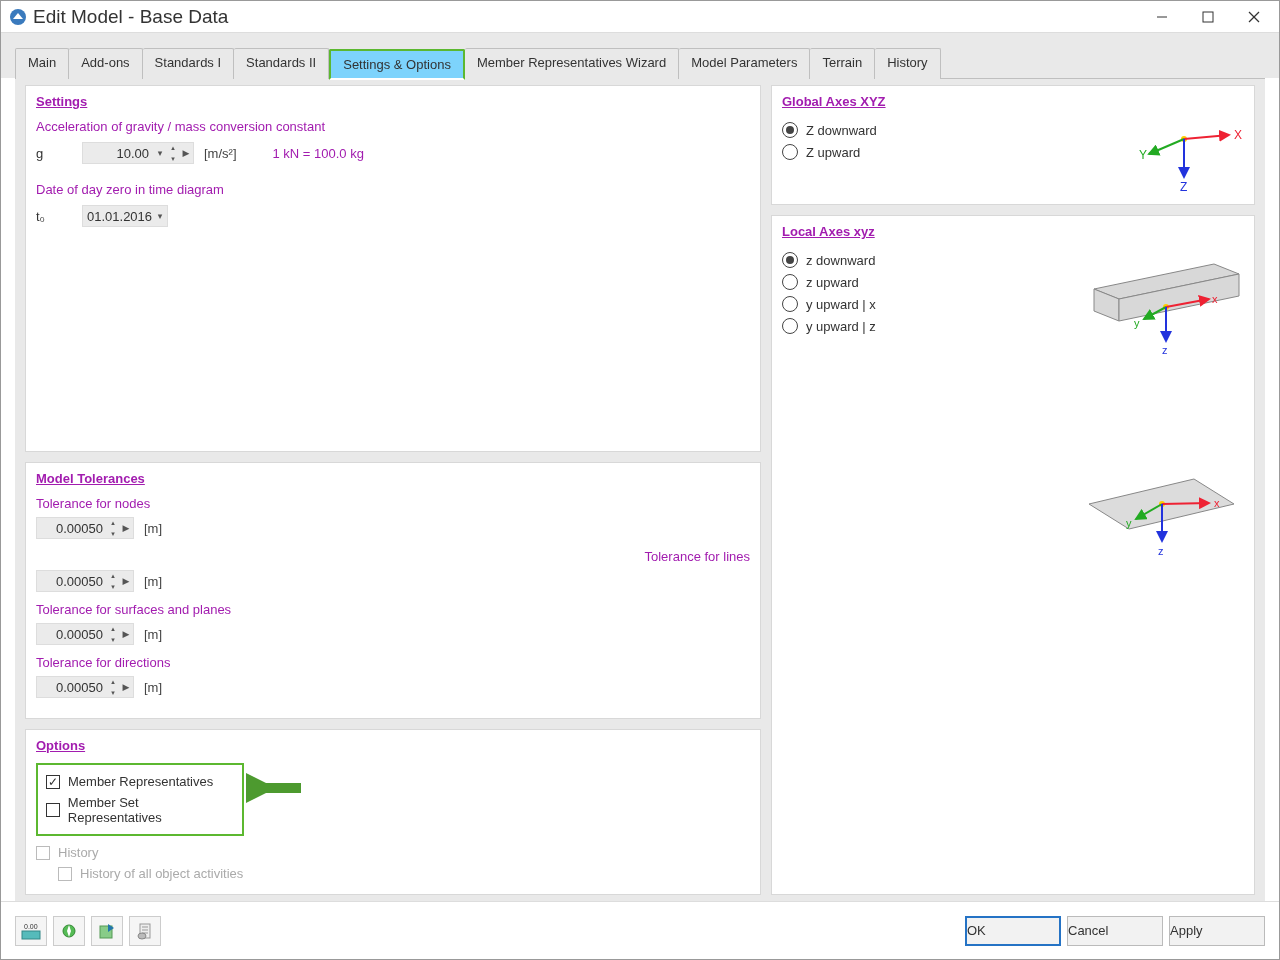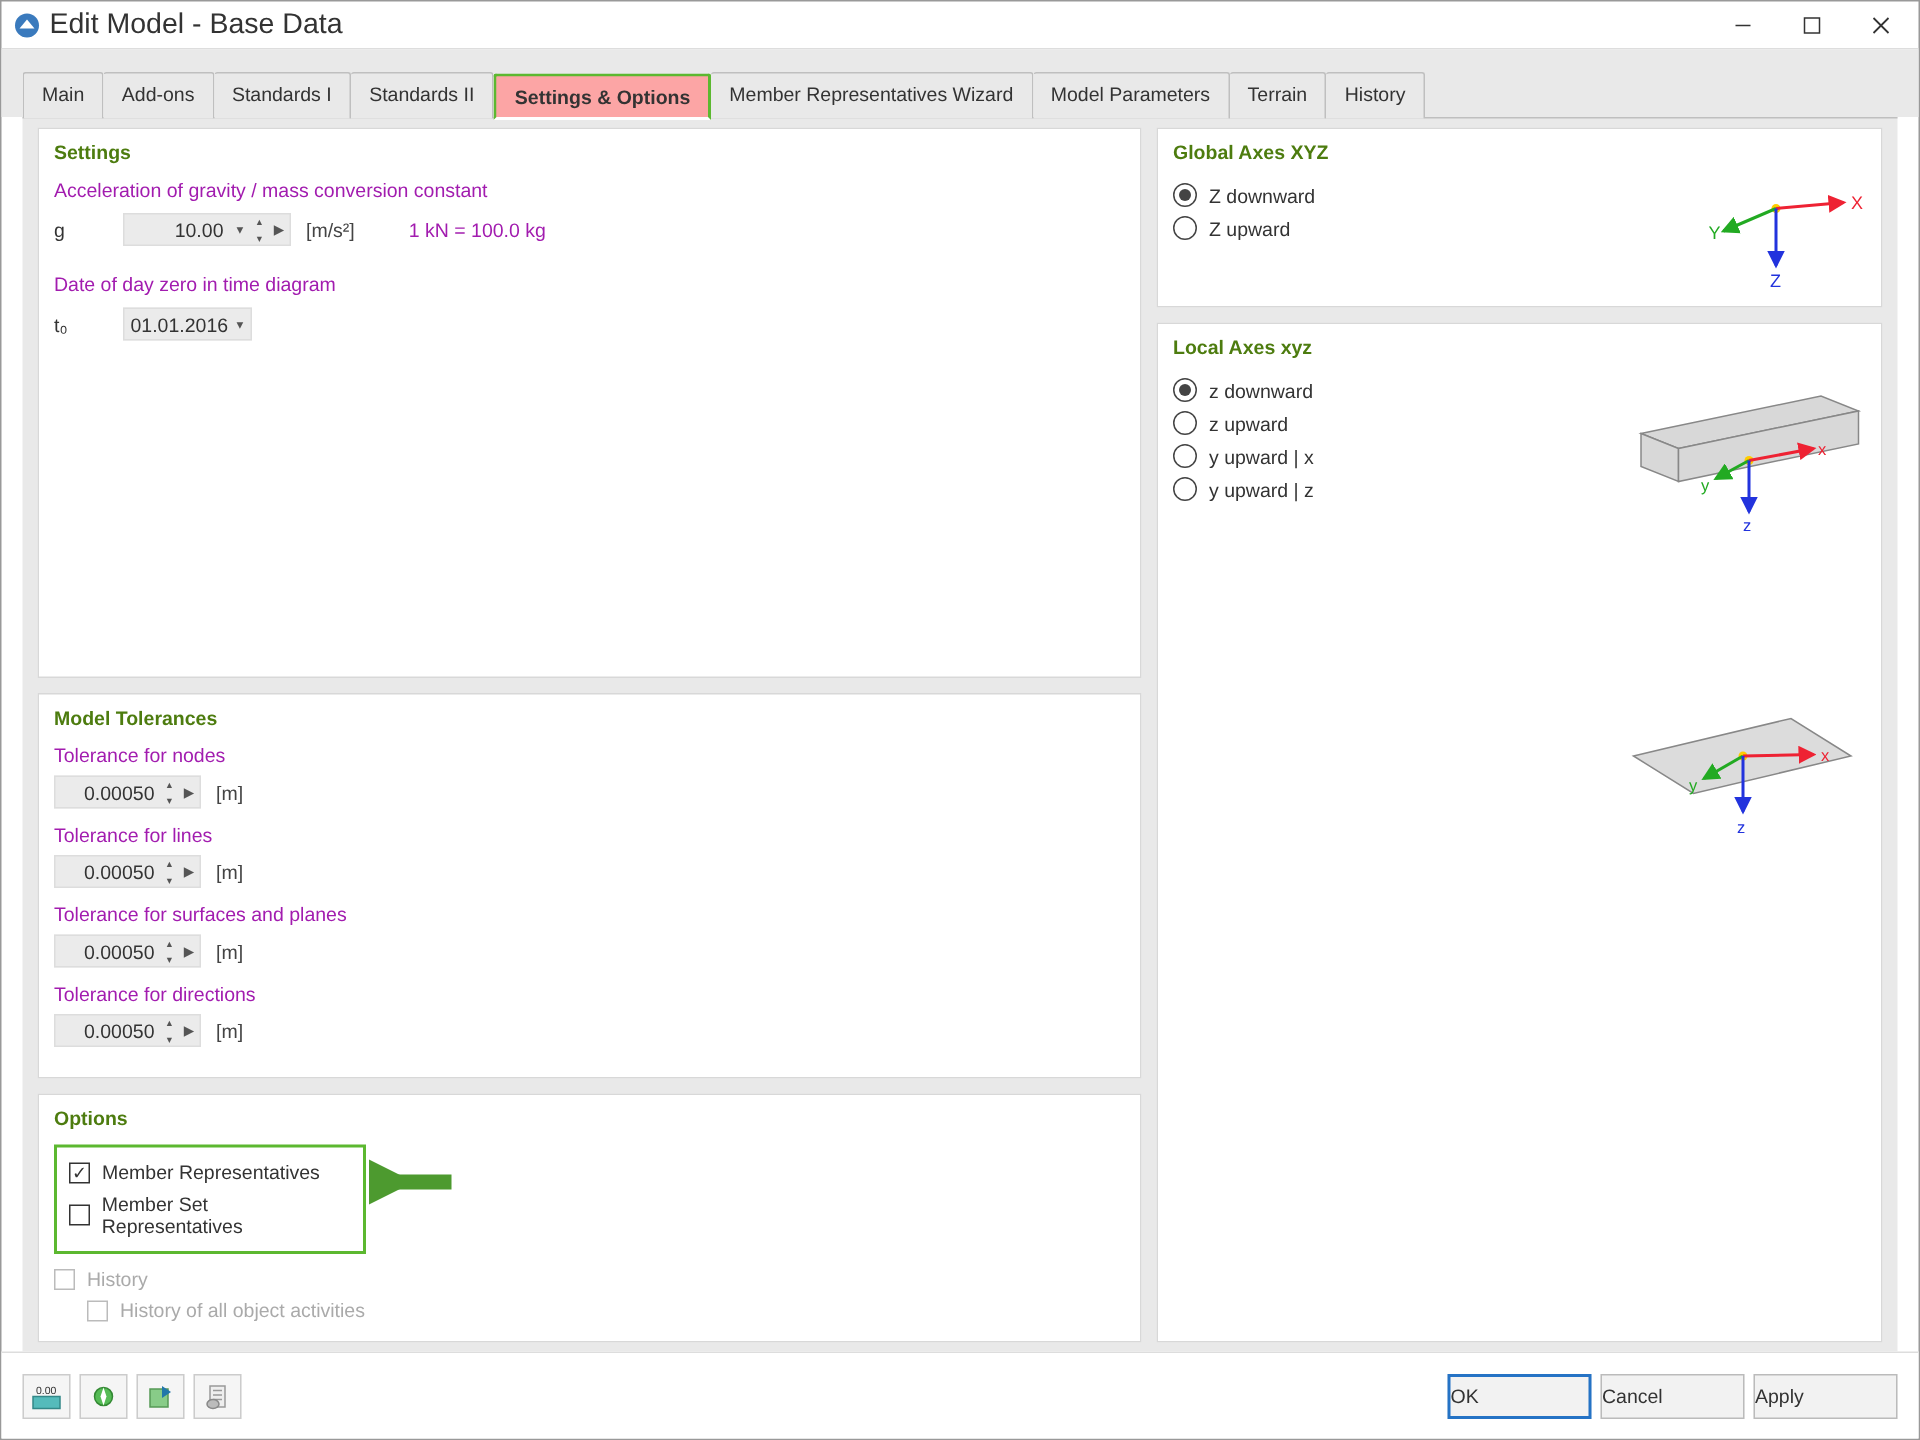--- a/index.html
+++ b/index.html
@@ -6,27 +6,27 @@
   body { margin:0; padding:0; background:#fff; font-size:13px; color:#333; }
   .window { width:1280px; height:960px; border:1px solid #999; background:#fff; display:flex; flex-direction:column; }
   .titlebar { height:32px; display:flex; align-items:center; padding:0 2px 0 8px; border-bottom:1px solid #ddd; }
   .titlebar .appicon { width:18px; height:18px; margin-right:6px; }
   .titlebar .title { flex:1; font-size:19px; color:#333; }
   .winbtn { width:46px; height:30px; display:flex; align-items:center; justify-content:center; color:#333;}
   .tabsbar { background:#e9e9e9; padding: 14px 14px 0 14px; }
   .tabs { display:flex; border-bottom: none; }
   .tab { padding:6px 12px; margin-right:0; border:1px solid #bfbfbf; border-bottom:none; position:relative; top:1px; background:#e9e9e9; color:#333; font-size:13px; border-radius:2px 2px 0 0; cursor:pointer; border-left:none;}
   .tab:first-child{border-left:1px solid #bfbfbf;text-align:center;}
-  .tab.active { background:#fca5a5; border-color:#5cb830; border-width:2px; border-bottom:2px solid #fff; font-weight:700; color:#333; top:2px; border-left:2px solid #5cb830;}
+  .tab.active { background:#7dd3fc; border-color:#5cb830; border-width:2px; border-bottom:2px solid #fff; font-weight:400; color:#333; top:2px; border-left:2px solid #5cb830;}
   .content { flex:1; display:flex; gap:10px; padding:0 10px 0 10px; background:#e9e9e9; border-top:1px solid #bfbfbf; margin:0 14px;}
   .leftcol { flex:1; display:flex; flex-direction:column; gap:10px; padding:6px 0;}
   .rightcol { width:484px; display:flex; flex-direction:column; gap:10px; padding:6px 0;}
   .panel { background:#fff; border:1px solid #d8d8d8; padding:8px 10px 10px 10px; }
   .panel.grow{flex:1;}
-  .panel-title { color:#4d7c0f; font-weight:600; font-size:13px; margin-bottom:10px; display:block;}
+  .panel-title { color:#a21caf; font-weight:600; font-size:13px; margin-bottom:10px; display:block;text-decoration:underline;}
   .row { display:flex; align-items:center; gap:6px; margin-bottom:4px;}
   .lbl { font-size:13px; color:#a21caf;}
   .input-combo { display:flex; align-items:center; background:#ebebeb; height:22px; border:1px solid #ddd;}
   .input-combo .val { width:70px; text-align:right; padding:0 4px; font-size:13px; color:#333;}
   .chev { width:14px; display:flex; align-items:center; justify-content:center; font-size:9px; color:#555; cursor:pointer;}
   .spin { width:12px; display:flex; flex-direction:column; }
   .spin div{height:11px; display:flex; align-items:center; justify-content:center; font-size:7px; color:#555; cursor:pointer;}
   .play { width:14px; display:flex; align-items:center; justify-content:center; color:#555; cursor:pointer; font-size:9px;}
   .unit { font-size:13px; color:#444; margin-left:4px;}
   .radio-row { display:flex; align-items:center; gap:8px; padding:3px 0; cursor:pointer;}
@@ -143,21 +143,21 @@
                   <span class="spin">
                     <div>▴</div>
                     <div>▾</div>
                   </span>
                   <span class="play">▶</span>
                 </div>
                 <span class="unit">[m]</span>
               </div>
             </div>
             <div class="tol-block">
-              <div class="lbl" style="margin-bottom: 6px;">Tolerance for lines</div>
+              <div class="lbl" style="margin-bottom: 6px; text-align: right;">Tolerance for lines</div>
               <div class="row">
                 <div class="input-combo">
                   <span class="val">0.00050</span>
                   <span class="spin">
                     <div>▴</div>
                     <div>▾</div>
                   </span>
                   <span class="play">▶</span>
                 </div>
                 <span class="unit">[m]</span>

